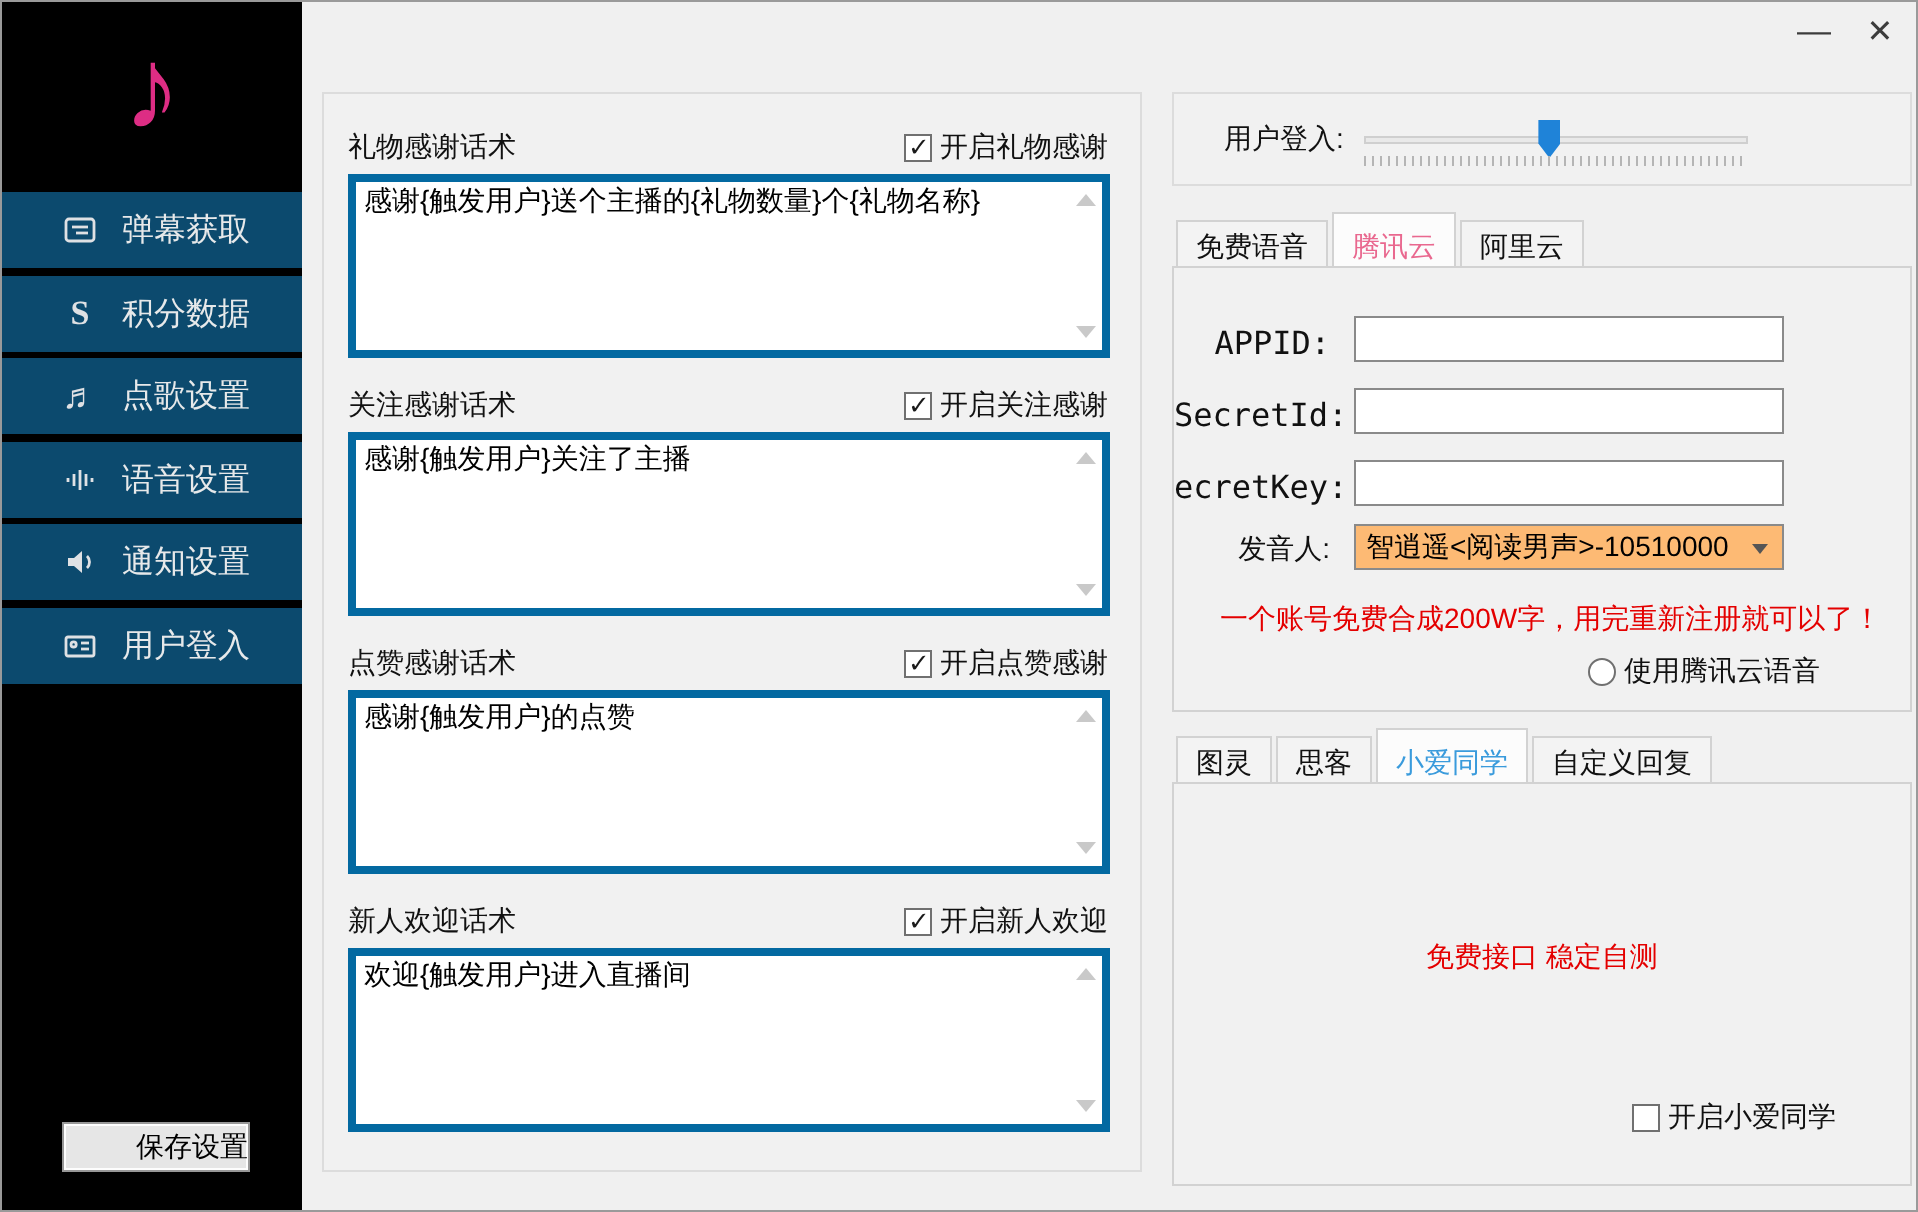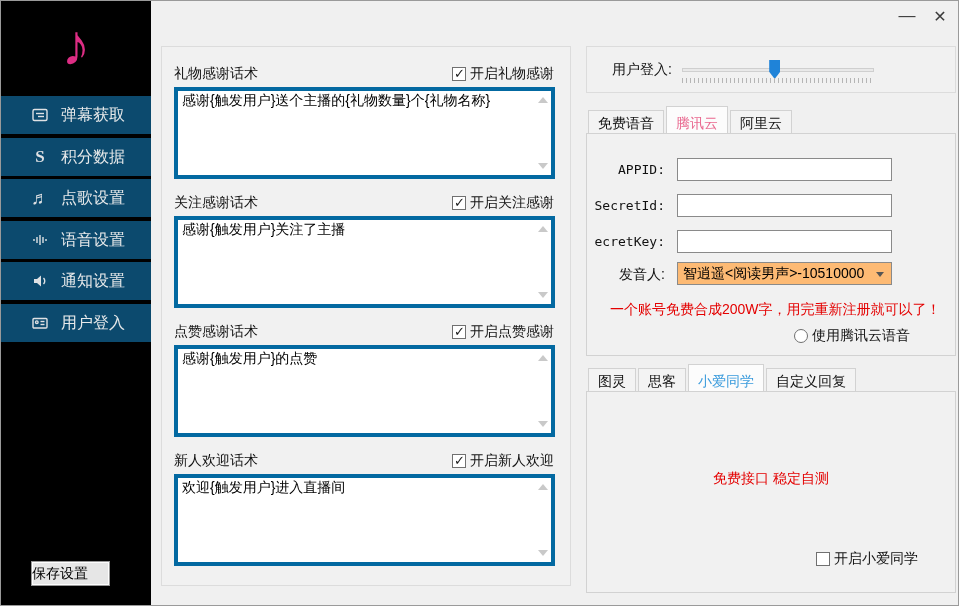--- a/index.html
+++ b/index.html
@@ -16,23 +16,23 @@
   .logo-area { position:absolute; left:0; top:0; width:150px; height:91px; background:#000;
                display:flex; align-items:center; justify-content:center; }
   .logo-note { font-size:58px; color:var(--logo_pink,#dd2d84); line-height:1; transform:translatey(-2px); }
   .menu-item { position:absolute; left:0; width:150px; height:38px; background:#0c4a6e;
                display:flex; align-items:center; padding-left:29px; gap:11px;
                color:#e7e9ea; font-size:16px; cursor:pointer; }
   .menu-item .ic { width:20px; height:20px; display:flex; align-items:center; justify-content:center; flex:0 0 20px; }
   .menu-item svg { stroke:#dfe1e4; fill:none; stroke-width:1.4; }
   .ic-s { font-weight:bold; font-size:17px; color:#dfe1e4; font-family:"Liberation Serif","DejaVu Serif",serif; }
   .ic-note { font-size:18px; color:#dfe1e4; }
-  .save-btn { position:absolute; left:30px; top:560px; width:79px; height:25px;
+  .save-btn { position:absolute; left:30px; top:560px; width:94px; height:25px;
               background:#e6e6e6; border:1px solid #979797; box-shadow:0 0 0 1px #fdfdfd inset;
-              font-size:14px; color:#000; text-align:left; line-height:23px; cursor:pointer; }
+              font-size:14px; color:#000; text-align:right; line-height:23px; cursor:pointer; }
 
   
   .win-btn { position:absolute; top:0; width:32px; height:30px; display:flex; align-items:center;
              justify-content:center; color:#3c3c3c; cursor:pointer; }
   .win-min { left:890px; font-size:17px; }
   .win-close { left:923px; font-size:16px; }
 
   
   .gbox { position:absolute; background:#f1f1f1; border:1px solid #dcdcdc; }
   .g-left   { left:160px; top:45px;  width:410px; height:540px; }
@@ -73,21 +73,21 @@
          background:#f3f3f3; border:1px solid #d2d2d2; border-bottom:none; margin-right:2px;
          font-size:14px; color:#111; cursor:pointer; position:relative; }
   .tab.active { height:27px; background:#fcfcfc; z-index:3; }
   .tab.active-pink { color:var(--tencent_pink,#e9688f); }
   .tab.active-blue { color:var(--xiaoai_blue,#3a9bdc); }
   .tab-panel { position:absolute; background:#f1f1f1; border:1px solid #d2d2d2; z-index:1; }
   .p-voice { left:585px; top:132px; width:370px; height:223px; }
   .p-reply { left:585px; top:390px; width:370px; height:202px; }
 
   
-  .f-label { position:absolute; width:78px; text-align:right; font-size:13px; color:#111;
+  .f-label { position:absolute; width:78px; text-align:right; font-size:16px; color:#111;
              font-family:"DejaVu Sans Mono","Liberation Mono",monospace; }
   .f-input { position:absolute; left:90px; width:215px; height:23px; background:#fff;
              border:1px solid #8a8a8a; font-size:13px; padding:0 4px; outline:none;
              font-family:"Liberation Sans","DejaVu Sans",sans-serif; }
   .cjk-label { font-family:"Liberation Sans","DejaVu Sans",sans-serif !important; font-size:14px !important; }
   .combo { position:absolute; left:90px; top:128px; width:215px; height:23px; background:#fdba74;
            border:1px solid #8a8a8a; font-size:14px; color:#000; display:flex; align-items:center;
            padding:0 22px 0 5px; cursor:pointer; }
   .combo-arrow { position:absolute; right:7px; top:9px; width:0; height:0;
            border-left:4px solid transparent; border-right:4px solid transparent;

